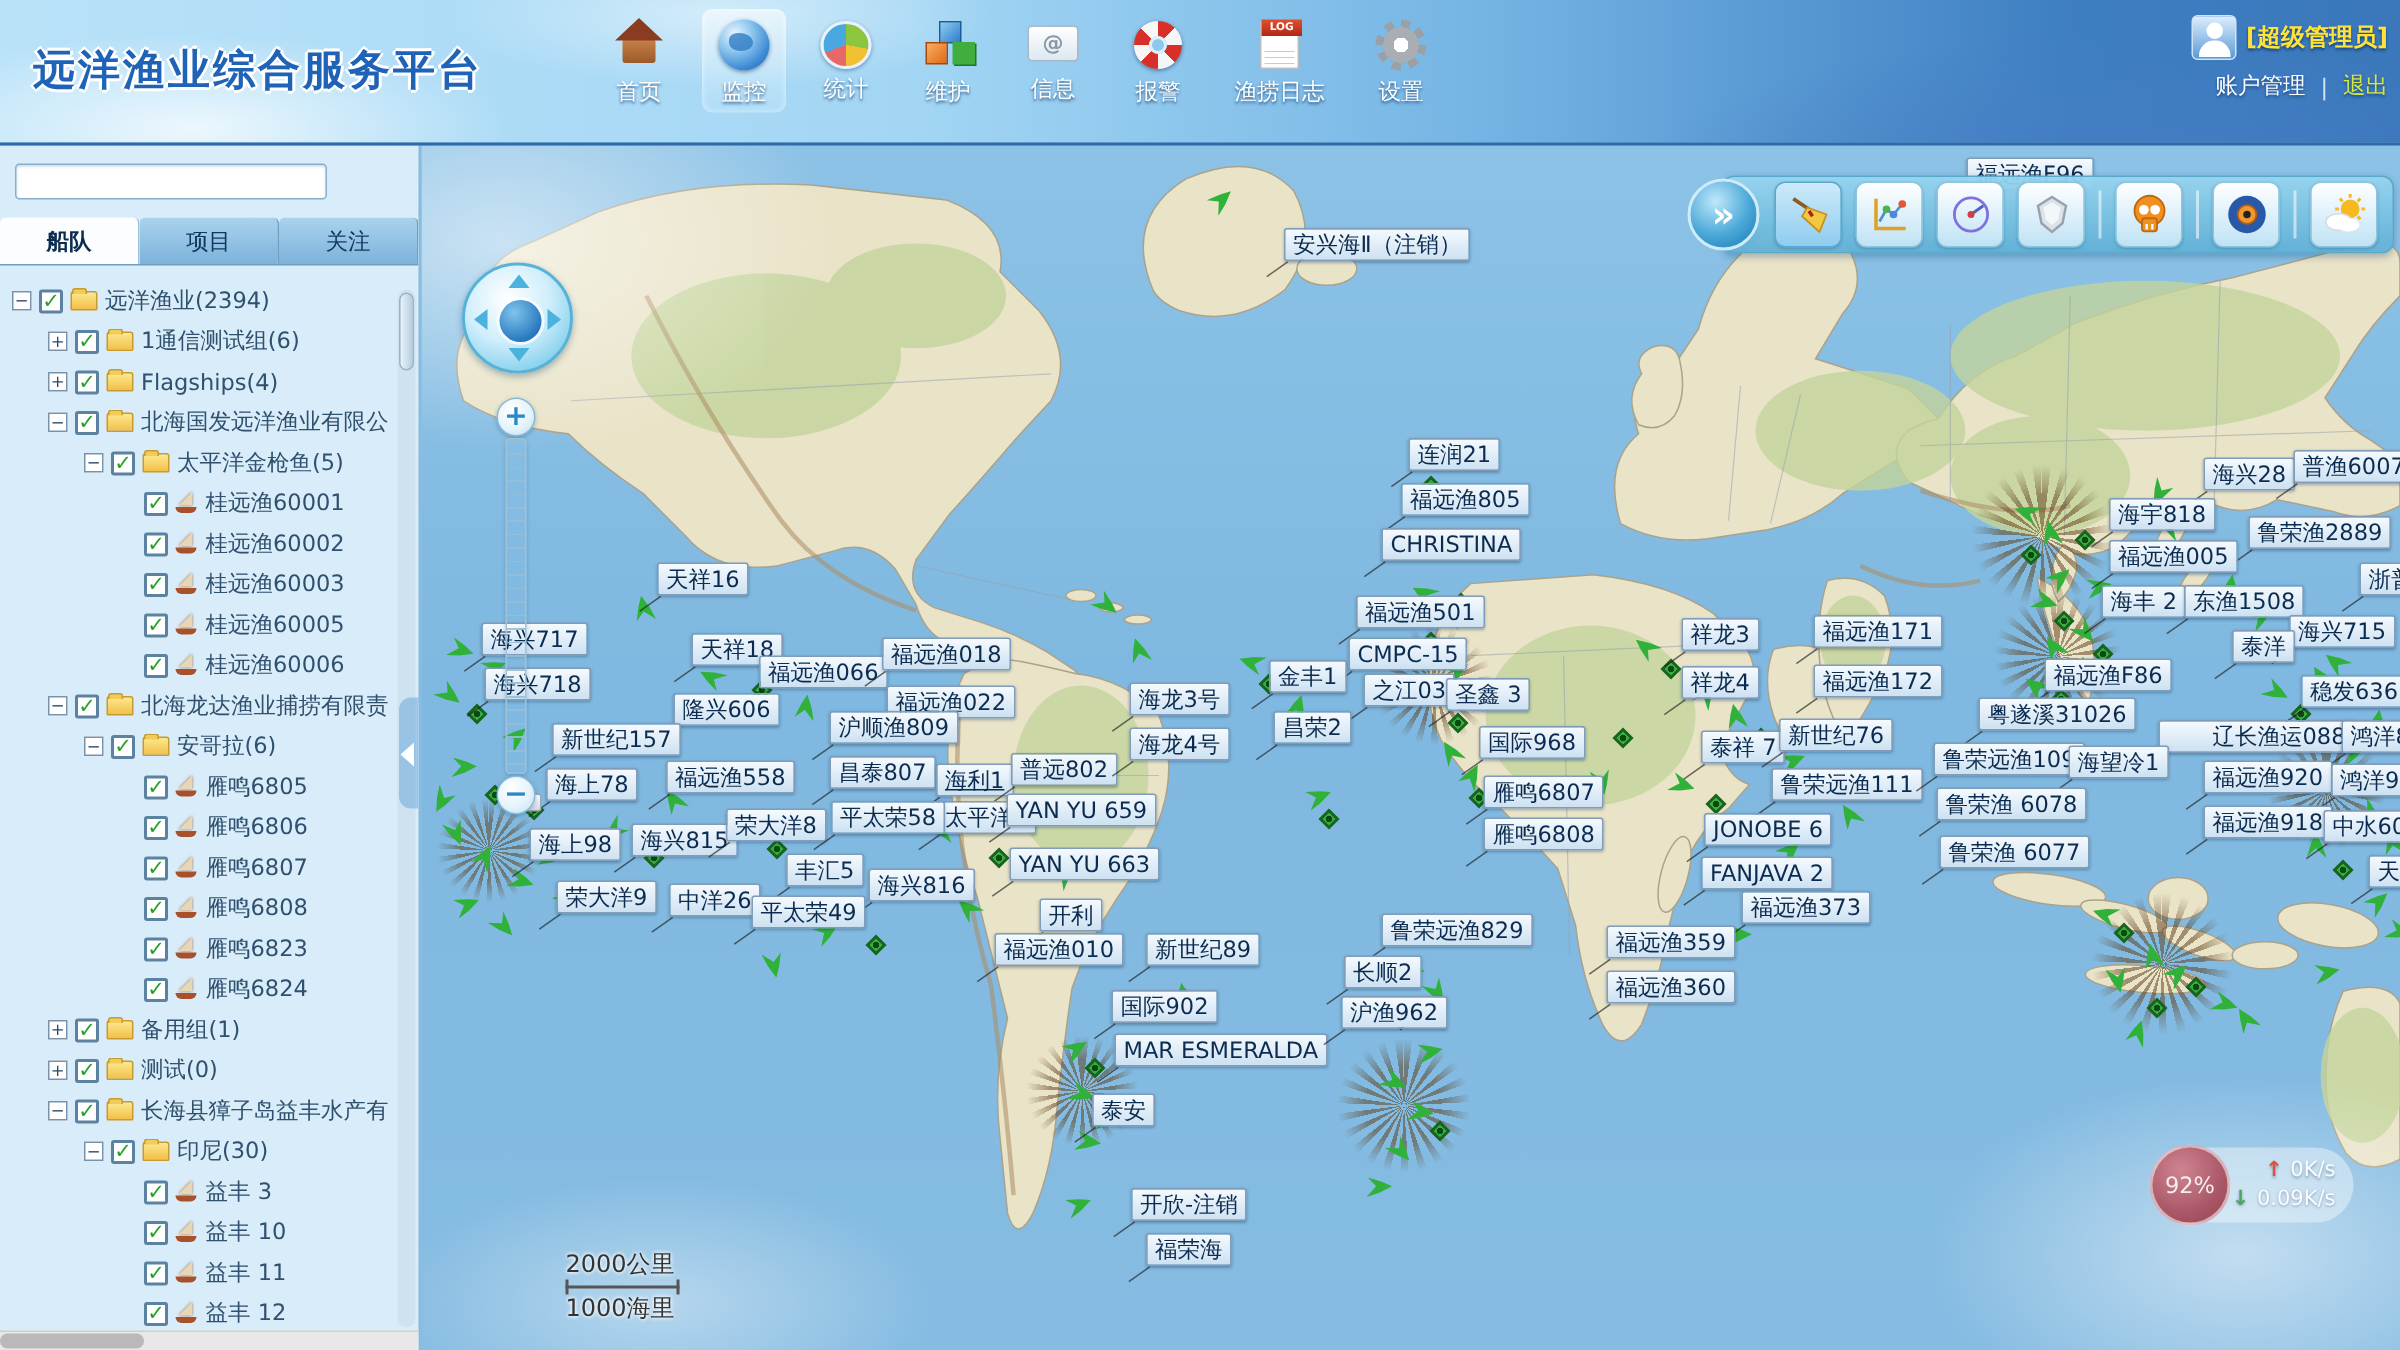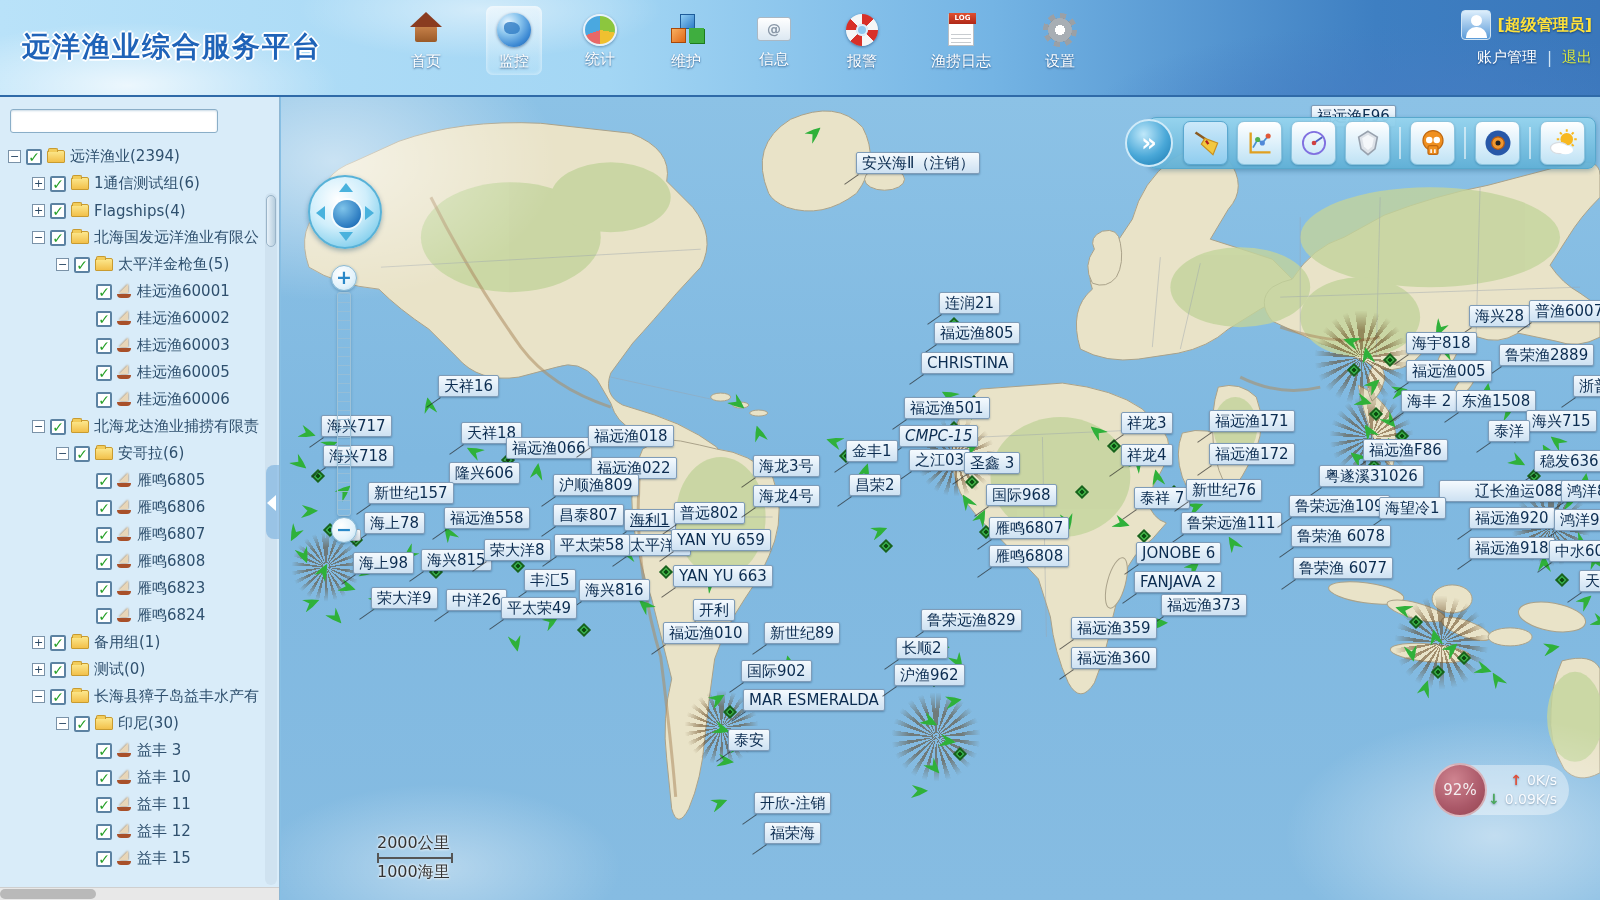--- a/index.html
+++ b/index.html
@@ -9,21 +9,21 @@
   
   .header { position:absolute; left:0; top:0; width:1600px; height:97px;
     background:
       radial-gradient(ellipse 300px 90px at 8% 90%, rgba(255,255,255,.75), rgba(255,255,255,0) 70%),
       radial-gradient(ellipse 260px 70px at 30% 10%, rgba(255,255,255,.5), rgba(255,255,255,0) 70%),
       radial-gradient(ellipse 420px 120px at 88% 120%, rgba(70,125,195,.85), rgba(70,125,195,0) 75%),
       linear-gradient(90deg,#b9e2f9 0%, #a3d6f4 38%, #74b4e4 62%, #3e7fc2 86%, #3a77bb 100%);
     border-bottom:2px solid #2f6aa8; z-index:50; }
   .title { position:absolute; left:22px; top:28px; font-size:28px; font-weight:bold; color:#1f63b8; letter-spacing:2px;
     text-shadow:-2px 0 0 #fff, 2px 0 0 #fff, 0 -2px 0 #fff, 0 2px 0 #fff, 1px 1px 0 #fff, -1px -1px 0 #fff; }
-  .nav { position:absolute; left:398px; top:6px; height:88px; display:flex; align-items:flex-start; gap:32px; }
+  .nav { position:absolute; left:398px; top:6px; height:88px; display:flex; align-items:flex-start; gap:14px; }
   .nav-item { display:flex; flex-direction:column; align-items:center; gap:4px; padding:6px 9px 4px; cursor:pointer; min-width:52px; }
   .nav-item.active { background:linear-gradient(180deg, rgba(255,255,255,.55), rgba(190,230,250,.35)); border-radius:7px; box-shadow:0 0 4px rgba(255,255,255,.6) inset; }
   .nav-label { font-size:15px; color:#fff; text-shadow:0 1px 2px rgba(20,60,110,.8); white-space:nowrap; }
   .nicon { width:38px; height:36px; position:relative; }
   .ni-home::before { content:""; position:absolute; left:8px; top:14px; width:22px; height:16px; background:linear-gradient(#c8824a,#9a5a28); border-radius:2px; }
   .ni-home::after { content:""; position:absolute; left:3px; top:0; border-left:16px solid transparent; border-right:16px solid transparent; border-bottom:15px solid #8a3c20; }
   .ni-monitor { border-radius:50%; width:34px; height:34px; margin:1px 2px;
     background:radial-gradient(circle at 32% 28%, #e8f6ff, #8cc6ee 35%, #3d8ad4 70%, #1c5ca8); box-shadow:0 1px 3px rgba(0,40,90,.5);}
   .ni-monitor::after { content:""; position:absolute; left:7px; top:9px; width:16px; height:12px; background:#2f7cc4; border-radius:40% 60% 50% 50%; opacity:.8;}
   .ni-stats { border-radius:50%; width:34px; height:32px; margin-top:2px;
@@ -198,20 +198,25 @@
       </div>
     </div>
   </div>
 
   <div class="main">
 
     <div class="sidebar">
       <div class="search-wrap">
         <input class="search-input" type="text" value="" style="">
       </div>
+      <div class="tabs" id="tabs">
+          <div class="tab active">船队</div>
+          <div class="tab">项目</div>
+          <div class="tab">关注</div>
+        </div>
       <div class="tree" id="tree">
           <div class="tree-row" style="padding-left: 8px;">
             <span class="expander">−</span>
             <span class="checkbox">✓</span>
             <span class="icon-folder"></span>
             <span class="tree-label">远洋渔业(2394)</span>
           </div>
           <div class="tree-row" style="padding-left: 32px;">
             <span class="expander">+</span>
             <span class="checkbox">✓</span>
@@ -615,21 +620,21 @@
         <div class="vlabel" style="left: 483px; top: 525px;">新世纪89</div>
         <div class="vlabel" style="left: 460px; top: 563px;">国际902</div>
         <div class="vlabel" style="left: 462px; top: 592px;">MAR ESMERALDA</div>
         <div class="vlabel" style="left: 447px; top: 632px;">泰安</div>
         <div class="vlabel" style="left: 473px; top: 695px;">开欣-注销</div>
         <div class="vlabel" style="left: 483px; top: 725px;">福荣海</div>
         <div class="vlabel" style="left: 658px; top: 195px;">连润21</div>
         <div class="vlabel" style="left: 653px; top: 225px;">福远渔805</div>
         <div class="vlabel" style="left: 640px; top: 255px;">CHRISTINA</div>
         <div class="vlabel" style="left: 623px; top: 300px;">福远渔501</div>
-        <div class="vlabel" style="left: 618px; top: 328px; font-style: italic;">CMPC-15</div>
+        <div class="vlabel" style="left: 618px; top: 328px;">CMPC-15</div>
         <div class="vlabel" style="left: 565px; top: 343px;">金丰1</div>
         <div class="vlabel" style="left: 628px; top: 352px;">之江03</div>
         <div class="vlabel" style="left: 683px; top: 355px;">圣鑫 3</div>
         <div class="vlabel" style="left: 568px; top: 377px;">昌荣2</div>
         <div class="vlabel" style="left: 472px; top: 358px;">海龙3号</div>
         <div class="vlabel" style="left: 472px; top: 388px;">海龙4号</div>
         <div class="vlabel" style="left: 705px; top: 387px;">国际968</div>
         <div class="vlabel" style="left: 708px; top: 420px;">雁鸣6807</div>
         <div class="vlabel" style="left: 708px; top: 448px;">雁鸣6808</div>
         <div class="vlabel" style="left: 640px; top: 512px;">鲁荣远渔829</div>

